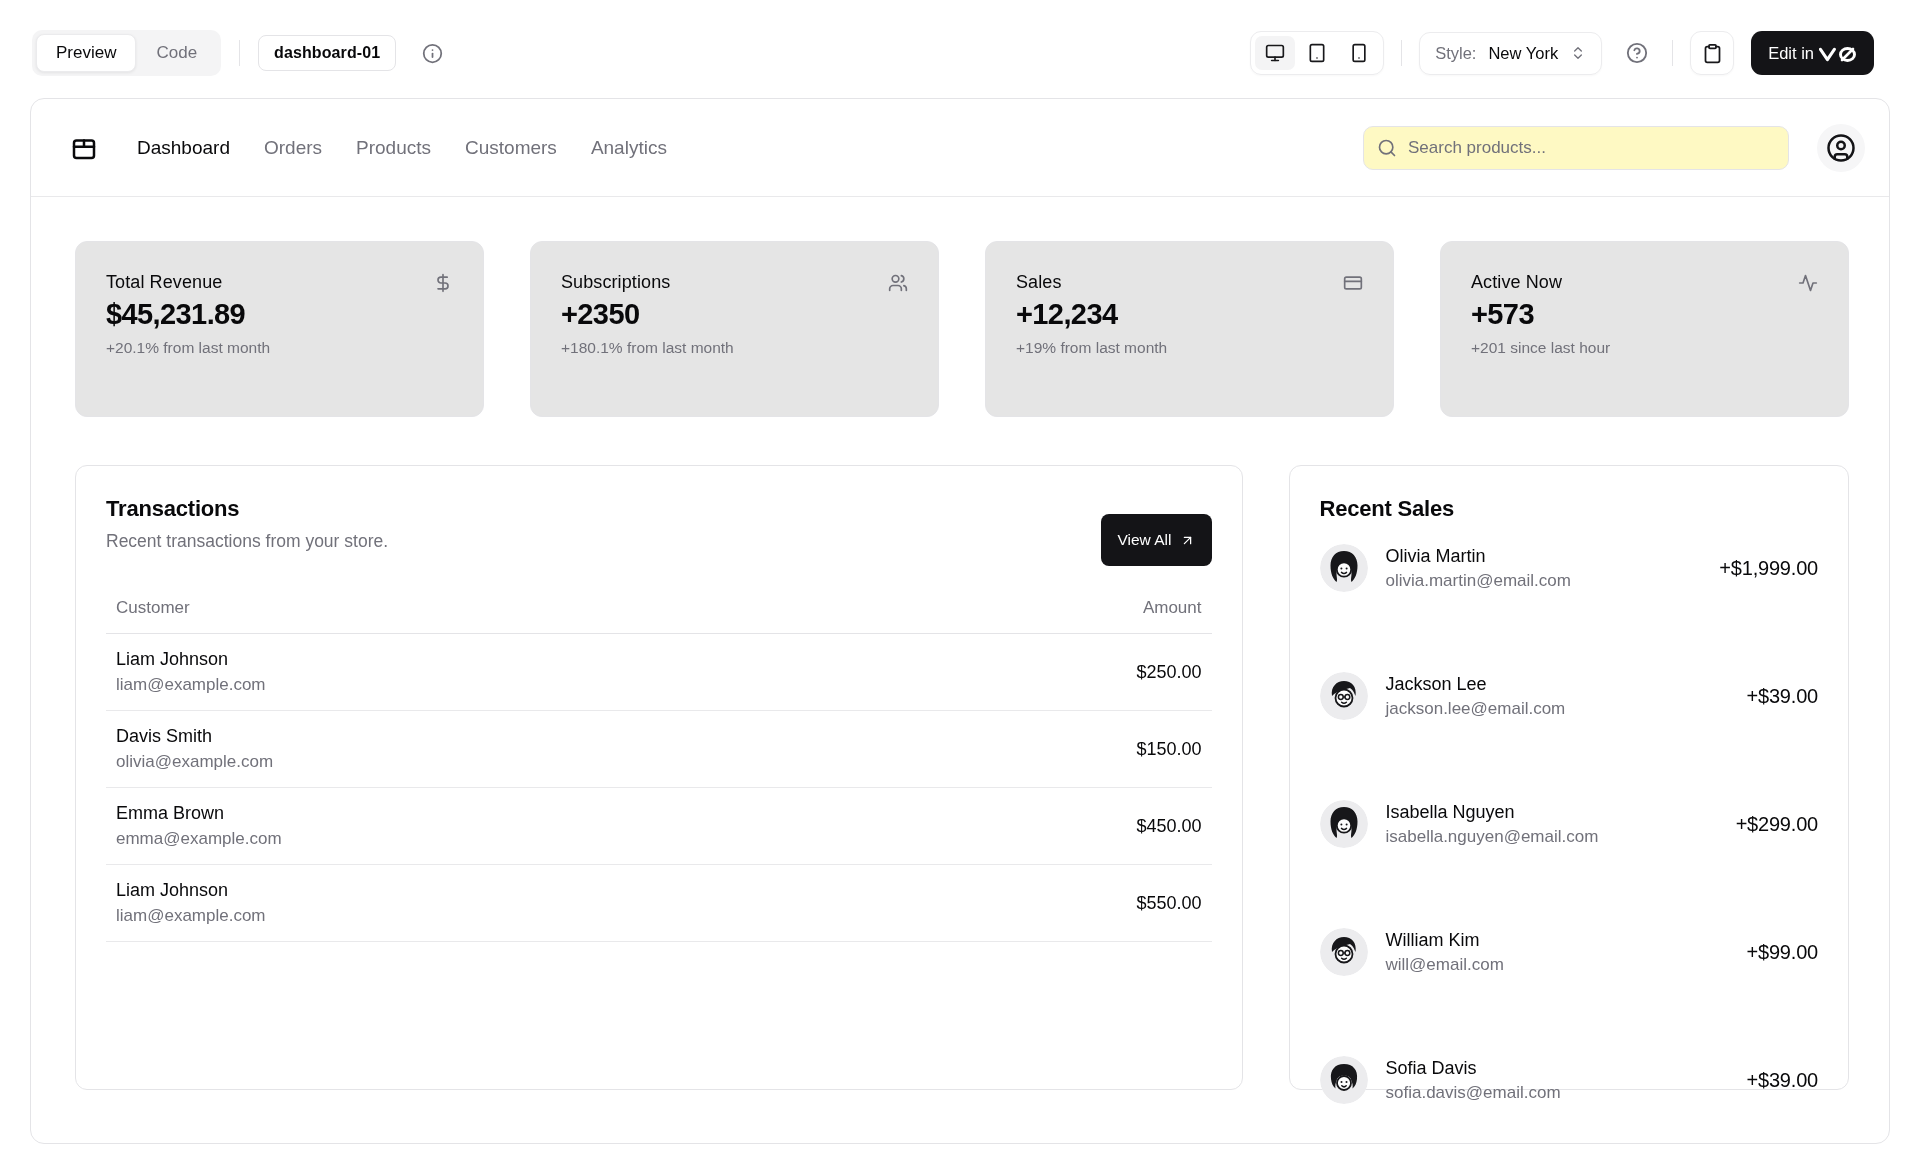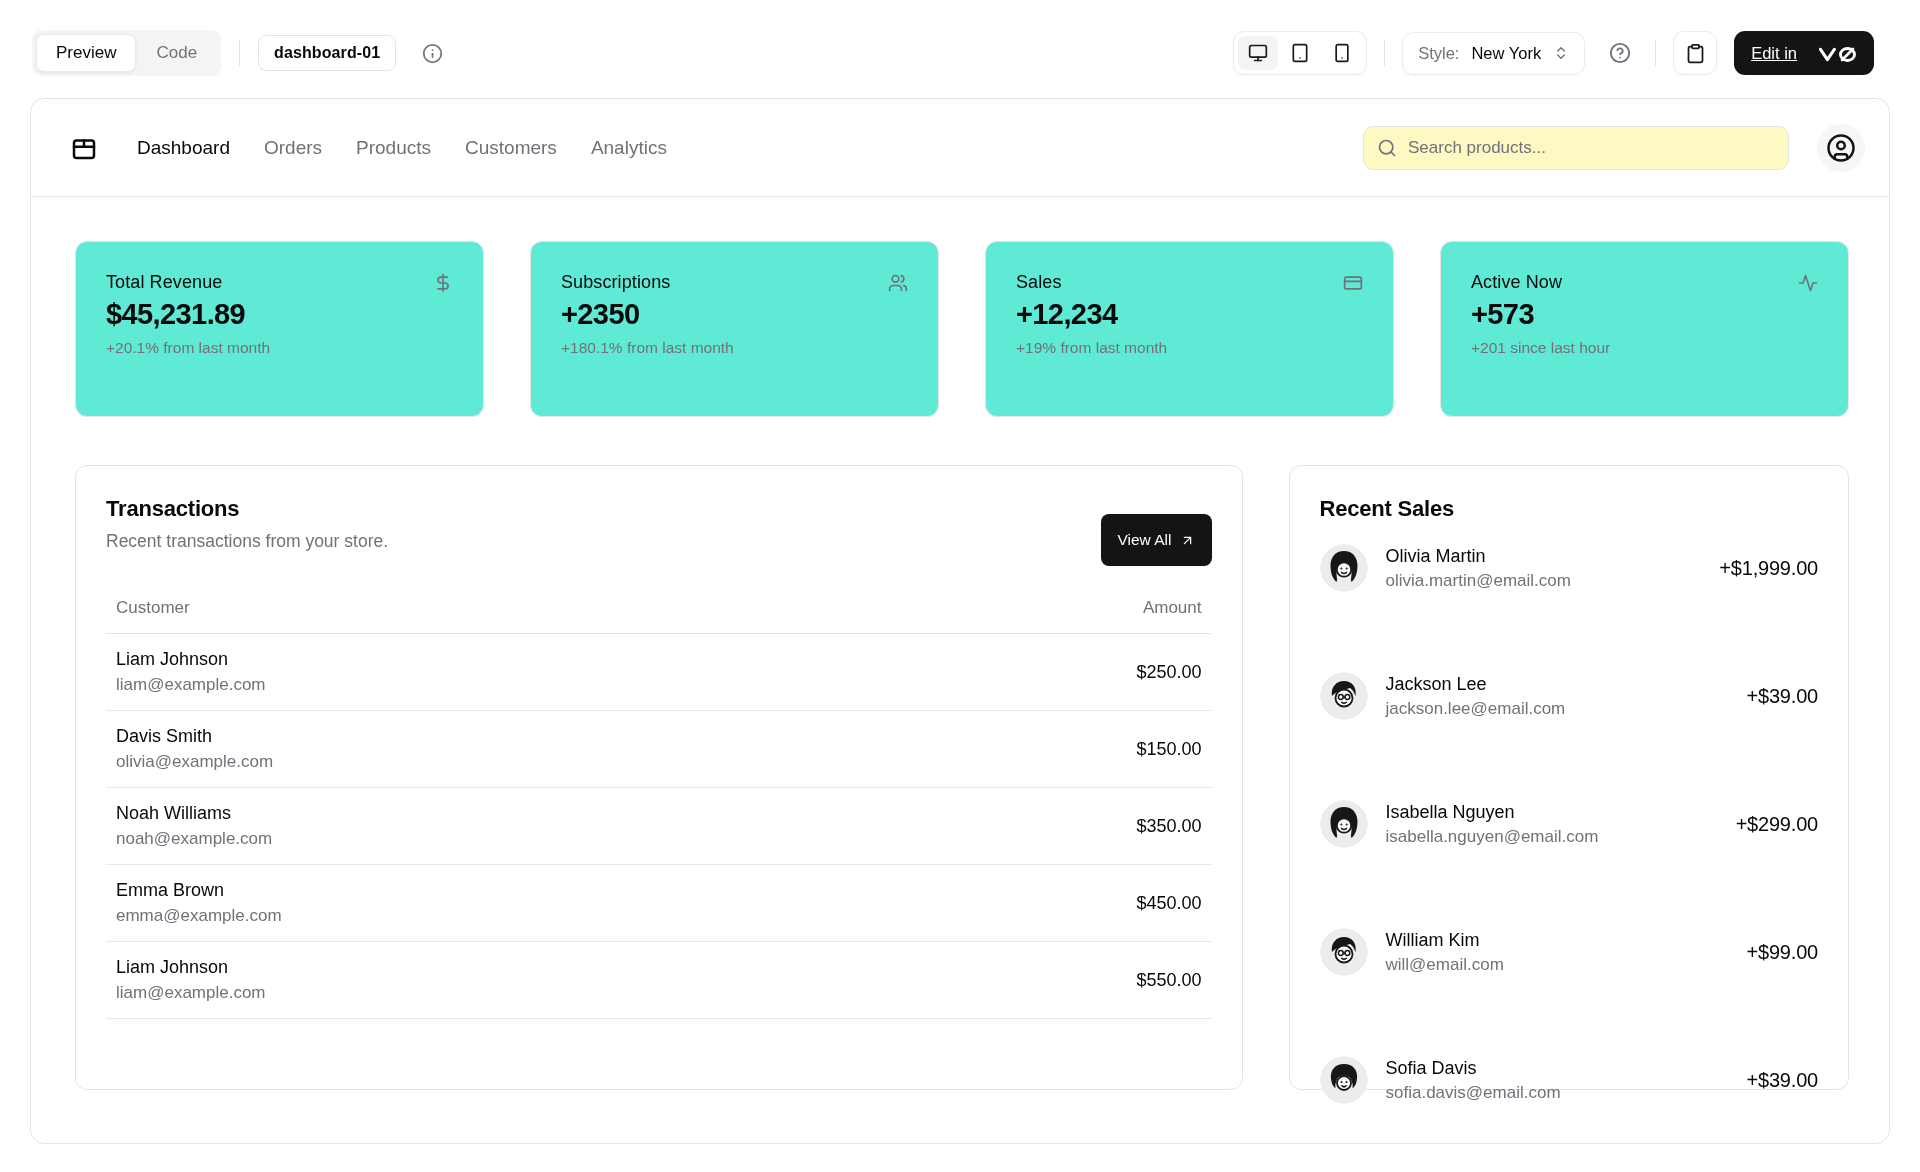--- a/index.html
+++ b/index.html
@@ -18,42 +18,42 @@
   .ghost-ic { color:#71717a; display:flex; align-items:center; justify-content:center; width:36px; height:36px; cursor:pointer; }
   .tb-right { margin-left:auto; display:flex; align-items:center; gap:17px; }
   .device-group { display:flex; gap:2px; border:1px solid #ececee; border-radius:11px; padding:4px; box-shadow:0 1px 2px rgba(0,0,0,.03); }
   .device-btn { width:40px; height:34px; display:flex; align-items:center; justify-content:center; border-radius:7px; color:#18181b; cursor:pointer; }
   .device-btn.active { background:#f4f4f5; }
   .style-select { display:flex; align-items:center; gap:12px; border:1px solid #ececee; border-radius:11px; padding:11px 15px; cursor:pointer; box-shadow:0 1px 2px rgba(0,0,0,.03); }
   .style-label { color:#71717a; font-size:16.5px; }
   .style-value { font-size:16.5px; font-weight:500; }
   .style-select .chev { color:#71717a; }
   .clip-btn { width:44px; height:44px; border:1px solid #ececee; border-radius:11px; display:flex; align-items:center; justify-content:center; color:#18181b; cursor:pointer; box-shadow:0 1px 2px rgba(0,0,0,.03); }
-  .edit-btn { background:#141417; color:#fff; border:none; border-radius:11px; height:44px; padding:0 17px; font-size:16.5px; font-weight:500; display:flex; align-items:center; gap:22px; cursor:pointer; font-family:inherit;text-decoration:underline; }
+  .edit-btn { background:#141417; color:#fff; border:none; border-radius:11px; height:44px; padding:0 17px; font-size:16.5px; font-weight:500; display:flex; align-items:center; gap:5px; cursor:pointer; font-family:inherit; }
   .v0-logo { margin-top:2px; }
 
   
   .frame { margin:0 30px; height:1046px; border:1px solid #e4e4e7; border-radius:14px; background:#fff; overflow:hidden; }
 
   
   .nav { display:flex; align-items:center; height:98px; padding:0 24px 0 38px; border-bottom:1px solid #e9e9eb; }
   .brand { color:#09090b; margin-right:38px; cursor:pointer; }
   .nav-links { display:flex; align-items:center; gap:34px; }
   .nav-link { font-size:19px; color:#71717a; cursor:pointer; white-space:nowrap; }
   .nav-link.active { color:#09090b; font-weight:500; }
   .nav-right { margin-left:auto; display:flex; align-items:center; gap:28px; }
   .search { width:426px; height:44px; border:1px solid #e4e4e7; border-radius:10px; display:flex; align-items:center; gap:11px; padding:0 13px; color:#71717a; background:#fef9c3; }
   .search input { border:none; outline:none; flex:1; font-size:17px; font-family:inherit; color:#09090b; background:transparent; }
   .search input::placeholder { color:#71717a; }
   .avatar-btn { width:48px; height:48px; border-radius:50%; background:#f6f6f7; display:flex; align-items:center; justify-content:center; color:#141417; cursor:pointer; }
 
   
   .content { padding:44px 40px 44px 44px; }
   .stats { display:grid; grid-template-columns:repeat(4,1fr); gap:46px; }
-  .stat-card { border:1px solid #e4e4e7; border-radius:12px; padding:30px; height:176px; background:#5eead4; }
+  .stat-card { border:1px solid #e4e4e7; border-radius:12px; padding:30px; height:176px; background:#e5e5e5; }
   .stat-head { display:flex; align-items:center; justify-content:space-between; }
   .stat-title { font-size:18px; font-weight:500; letter-spacing:.1px; }
   .stat-icon { color:#71717a; }
   .stat-value { font-size:29px; font-weight:700; letter-spacing:-.6px; margin-top:5px; }
   .stat-change { font-size:15.5px; color:#71717a; margin-top:8px; }
 
   .bottom { display:grid; grid-template-columns:2.083fr 1fr; gap:46px; margin-top:48px; }
   .card { border:1px solid #e4e4e7; border-radius:12px; padding:30px; height:625px; background:#fff; position:relative; }
   .card-title { font-size:22px; font-weight:700; letter-spacing:-.2px; }
   .card-desc { font-size:17.5px; color:#71717a; margin-top:9px; }
@@ -284,27 +284,20 @@
               </div>
               <div class="tx-row">
                 <div>
                   <div class="tx-name">Davis Smith</div>
                   <div class="tx-email">olivia@example.com</div>
                 </div>
                 <div class="tx-amount">$150.00</div>
               </div>
               <div class="tx-row">
                 <div>
-                  <div class="tx-name">Noah Williams</div>
-                  <div class="tx-email">noah@example.com</div>
-                </div>
-                <div class="tx-amount">$350.00</div>
-              </div>
-              <div class="tx-row">
-                <div>
                   <div class="tx-name">Emma Brown</div>
                   <div class="tx-email">emma@example.com</div>
                 </div>
                 <div class="tx-amount">$450.00</div>
               </div>
               <div class="tx-row">
                 <div>
                   <div class="tx-name">Liam Johnson</div>
                   <div class="tx-email">liam@example.com</div>
                 </div>

